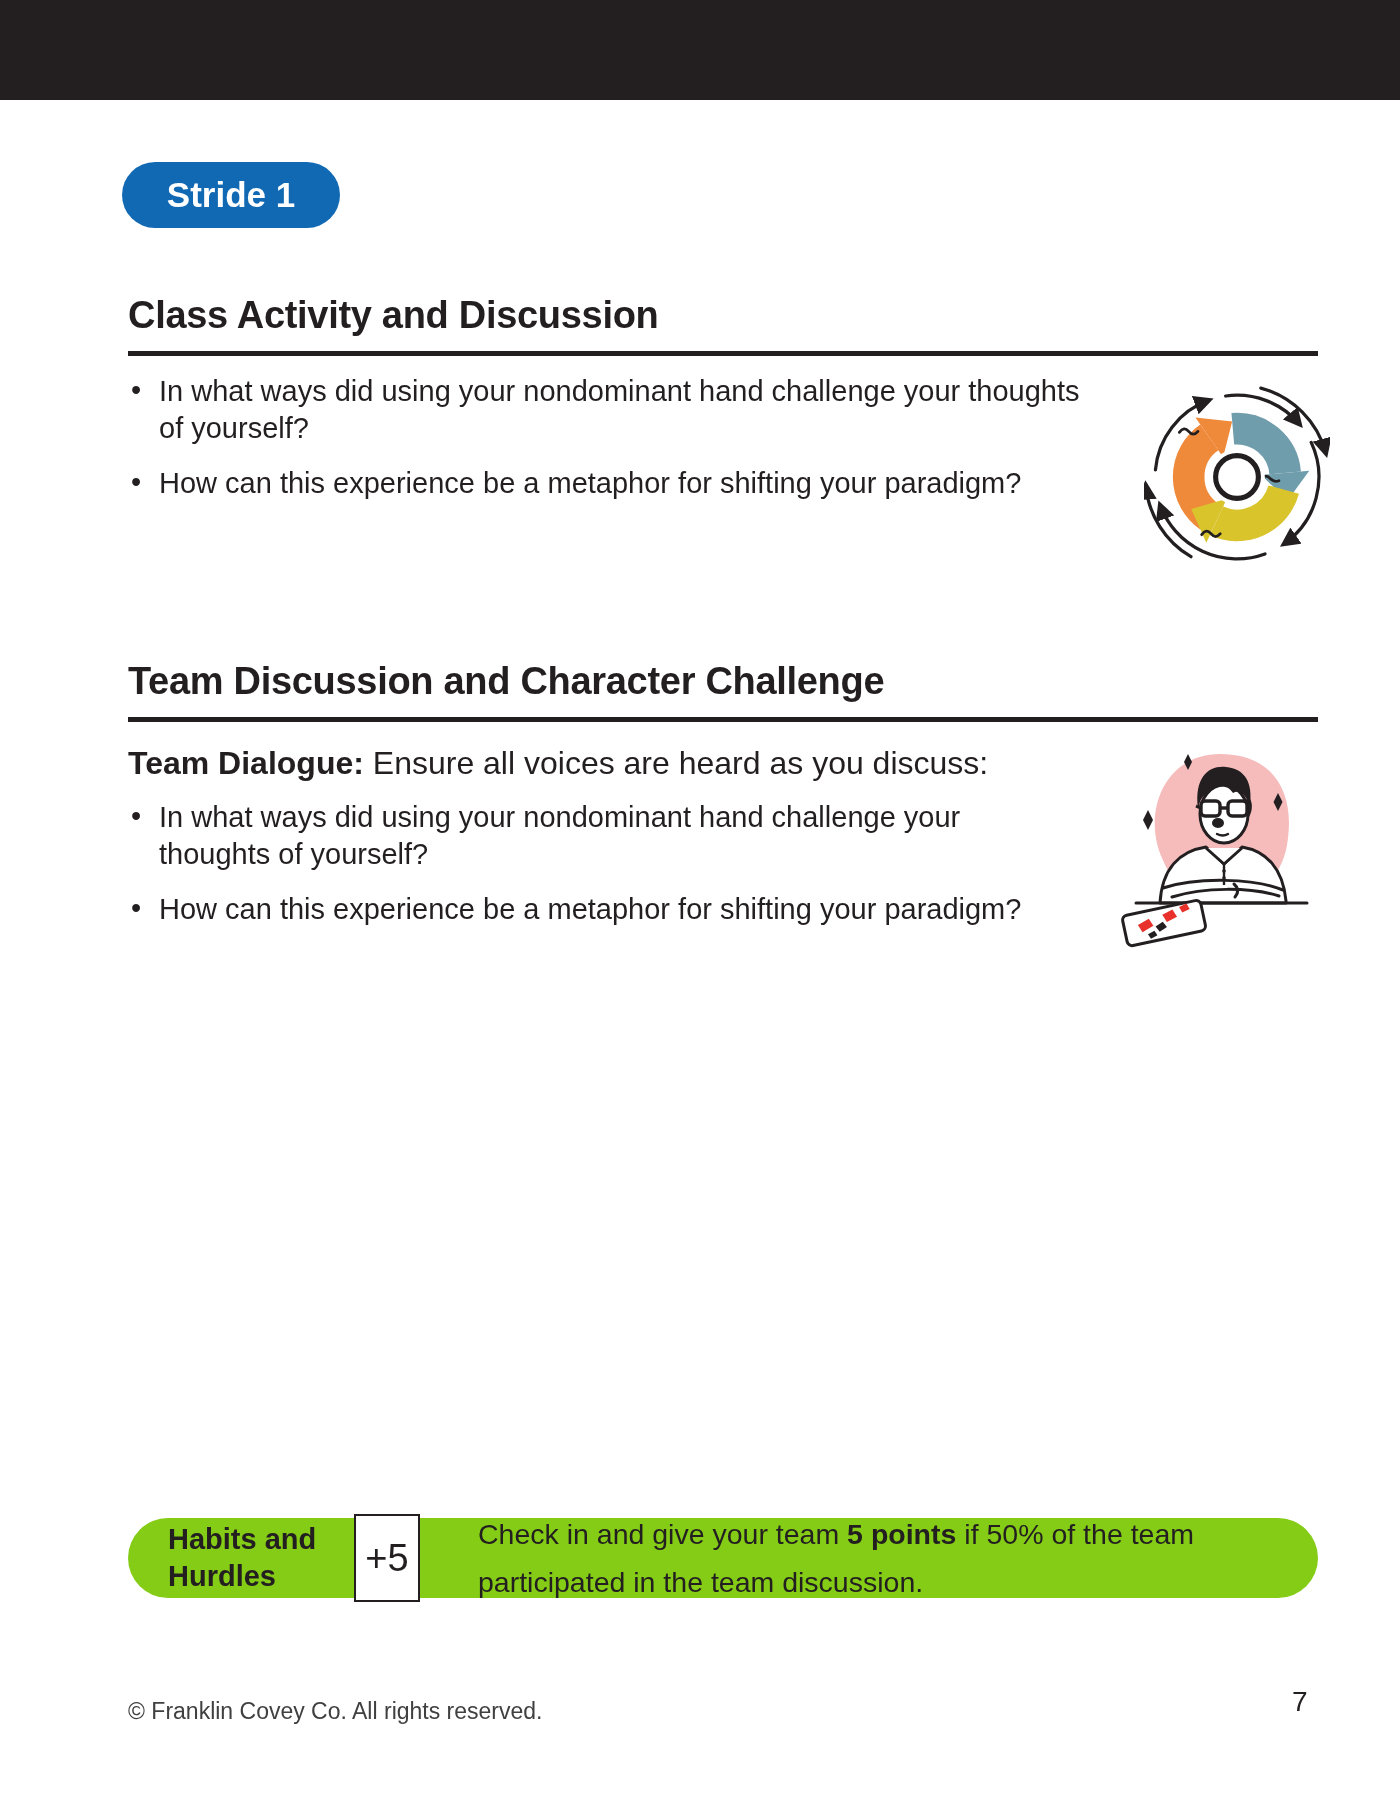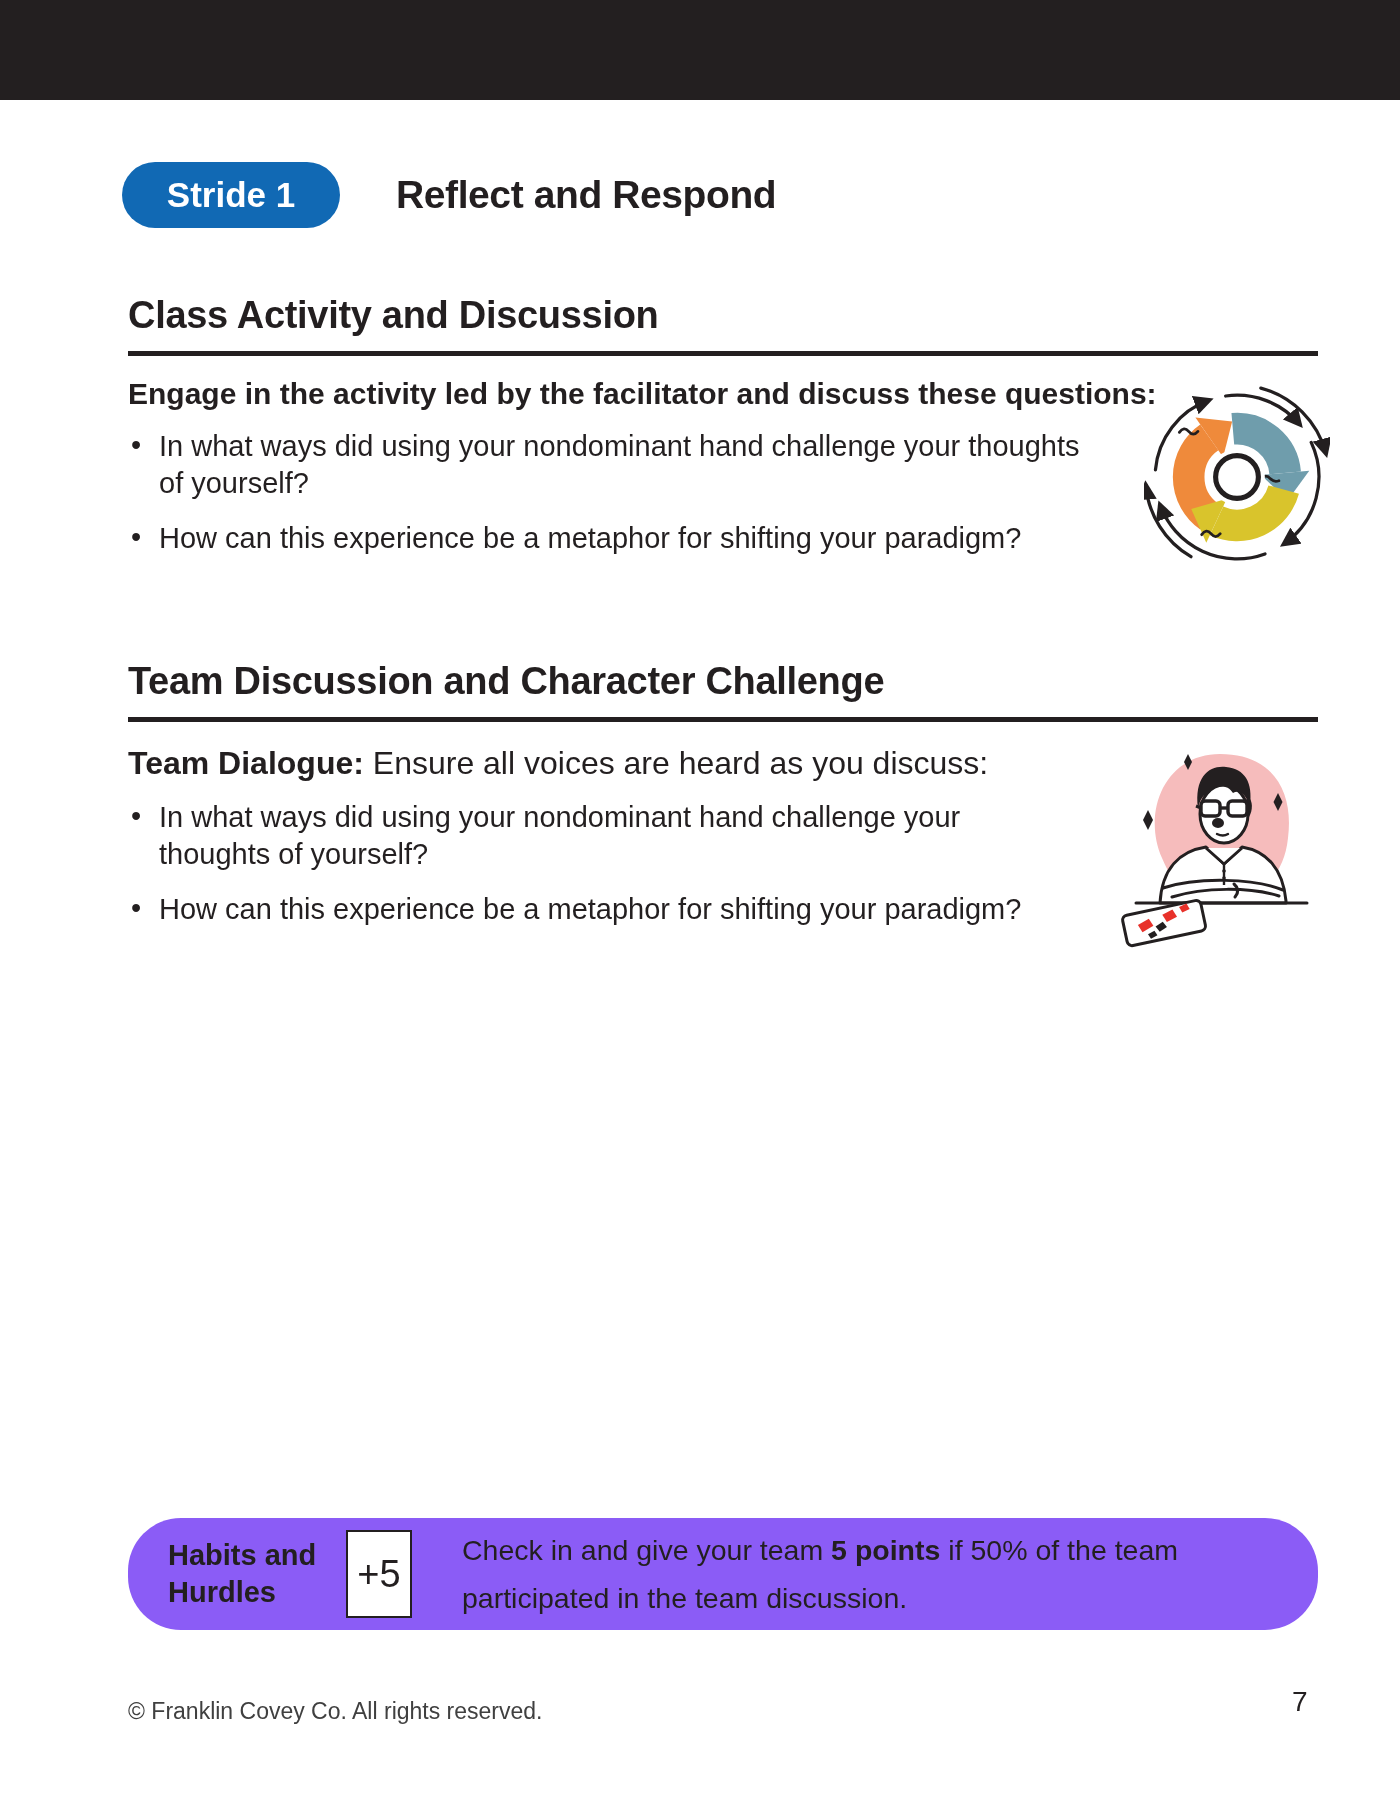--- a/index.html
+++ b/index.html
@@ -31,22 +31,22 @@
   ul.bullets { list-style:none; margin:17px 0 0 0; padding:0; font-size:29px; line-height:37px; }
   ul.bullets li { position:relative; padding-left:31px; margin-bottom:18px; }
   ul.bullets li::before { content:"\2022"; position:absolute; left:3px; top:-1px; }
   .line { display:block; }
 
   .illus { position:absolute; }
   .illus-cycle { left:1144px; top:384px; }
   .illus-person { left:1102px; top:738px; }
 
   .habits {
-    position:absolute; left:128px; top:1518px; width:1190px; height:112px;
-    background:#8b5cf6; border-radius:53px; display:flex; align-items:center; box-sizing:border-box;
+    position:absolute; left:128px; top:1518px; width:1190px; height:80px;
+    background:#84cc16; border-radius:53px; display:flex; align-items:center; box-sizing:border-box;justify-content:space-between;
   }
   .habits-label { margin-left:40px; font-size:29px; font-weight:700; line-height:37px; width:172px; }
   .habits-label span { display:block; }
   .points-box {
     width:66px; height:88px; background:#ffffff; border:2.5px solid #231f20;
     display:flex; align-items:center; justify-content:center;
     font-size:38px; margin-left:6px; box-sizing:border-box; flex:0 0 auto;
   }
   .habits-text { font-size:28.5px; line-height:48px; margin:0 0 0 50px; width:840px; }
   .habits-text strong { font-weight:700; }
@@ -58,26 +58,24 @@
 <body>
 
 <div class="page">
 
   <div class="topbar"></div>
 
   <div class="title-row">
     <div class="badge">
       <span>Stride 1</span>
     </div>
-    <h1 class="page-title">Reflect and Respond</h1>
   </div>
 
   <section class="section sec1">
     <h2 class="sec-head">Class Activity and Discussion</h2>
-    <p class="lead-bold">Engage in the activity led by the facilitator and discuss these questions:</p>
     <ul class="bullets">
       <li>
         <span class="line">In what ways did using your nondominant hand challenge your thoughts</span>
         <span class="line">of yourself?</span>
       </li>
       <li>
         <span class="line">How can this experience be a metaphor for shifting your paradigm?</span>
       </li>
     </ul>
   </section>

